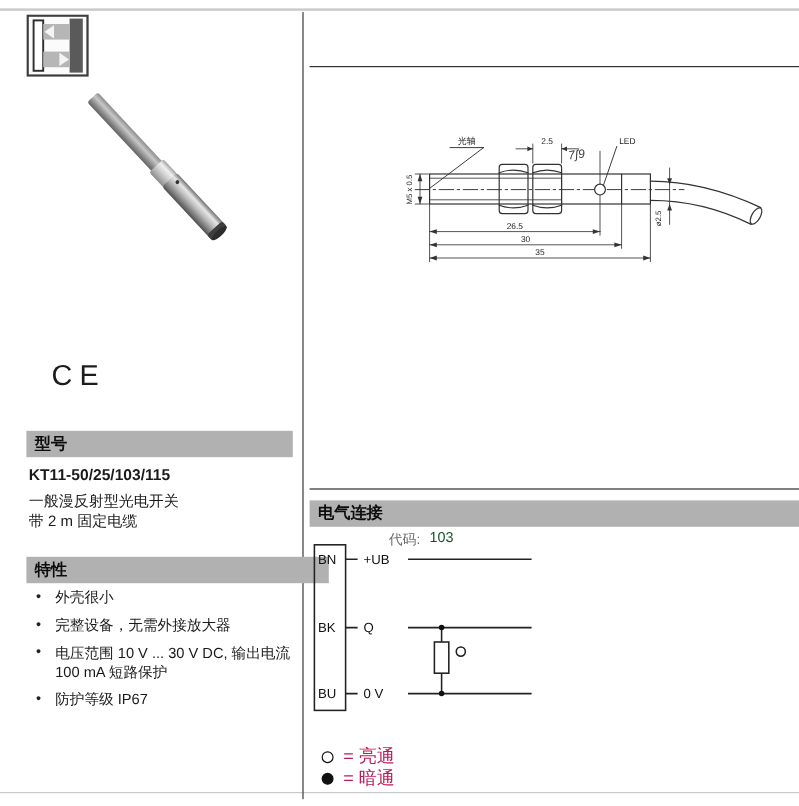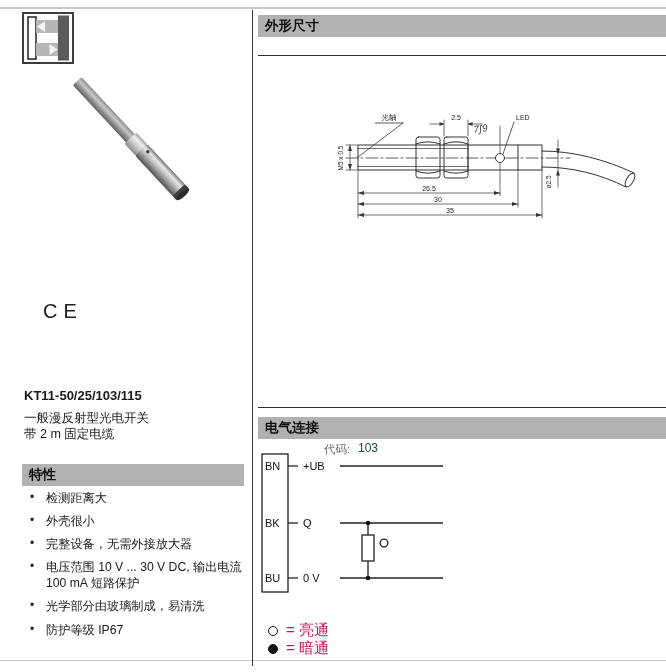--- a/index.html
+++ b/index.html
@@ -16,21 +16,21 @@
   }
   .bold-line{position:absolute;font-weight:bold;font-size:13px;}
   .desc-line{position:absolute;font-size:12.5px;}
   .feature-list{position:absolute;left:24px;top:490px;width:222px;margin:0;padding:0;list-style:none;}
   .feature-list li{
     position:relative;font-size:12.2px;line-height:1.32;margin:0 0 7px 0;padding-left:22px;
   }
   .feature-list li::before{
     content:"•";position:absolute;left:6px;top:0;color:#222;font-size:12px;
   }
-  .ce-mark{position:absolute;left:43px;top:300px;font-size:20px;letter-spacing:6px;color:#1c1c1c;}
+  .ce-mark{position:absolute;left:43px;top:300px;font-size:24px;letter-spacing:6px;color:#1c1c1c;}
   .code-label{position:absolute;left:287px;top:442px;font-size:11.5px;color:#6a6a6a;margin-left:37px;}
   .code-value{position:absolute;left:358px;top:441px;font-size:12px;color:#14532d;}
   .legend-row{position:absolute;left:268px;display:flex;align-items:center;gap:8px;}
   .legend-circle{width:10px;height:10px;border:1.6px solid #111;border-radius:50%;box-sizing:border-box;}
   .legend-circle.filled{background:#111;}
   .legend-text{font-size:15px;color:#be185d;}
   svg text{font-family:"Liberation Sans","DejaVu Sans",sans-serif;}
 </style>
 </head>
 <body>
@@ -73,35 +73,33 @@
       <rect x="96" y="92" width="18" height="16" rx="2" fill="#ffffff" opacity="0.35"></rect>
       <rect x="112" y="91.5" width="62" height="17" rx="3" fill="url(#cyl)"></rect>
       <rect x="167" y="91.5" width="7" height="17" rx="2" fill="#3e3e3e"></rect>
       <ellipse cx="173" cy="100" rx="2.6" ry="8" fill="#2c2c2c"></ellipse>
       <circle cx="118" cy="96.5" r="1.6" fill="#333"></circle>
     </g>
   </svg>
 
   <div class="ce-mark">CE</div>
 
+  <div class="section-bar" style="left:22px;top:359px;width:222px;height:22px;">型号</div>
   <div class="bold-line" style="left:24px;top:388px;">KT11-50/25/103/115</div>
   <div class="desc-line" style="left:24px;top:410px;">一般漫反射型光电开关</div>
   <div class="desc-line" style="left:24px;top:426px;">带 2 m 固定电缆</div>
 
-  <div class="section-bar" style="left:22px;top:464px;width:222px;height:22px;">特性</div>
+  <div class="section-bar" style="left:22px;top:464px;width:252px;height:22px;">特性</div>
   <ul class="feature-list">
-    <li>检测距离大</li>
     <li>外壳很小</li>
     <li>完整设备，无需外接放大器</li>
     <li>电压范围 10 V ... 30 V DC, 输出电流 100 mA 短路保护</li>
-    <li>光学部分由玻璃制成，易清洗</li>
     <li>防护等级 IP67</li>
   </ul>
 
-  <div class="section-bar" style="left:258px;top:15px;width:408px;height:22px;">外形尺寸</div>
   <div class="rule-dark" style="left:258px;top:55px;width:408px;height:1px;"></div>
 
   <svg style="position:absolute;left:258px;top:70px;" width="408" height="250" viewBox="0 0 408 250" stroke-linecap="round">
     <g stroke="#333" stroke-width="1" fill="none">
 
       <rect x="100" y="75" width="184" height="25"></rect>
       <line x1="100" y1="78.5" x2="210" y2="78.5" stroke-width="0.7"></line>
       <line x1="100" y1="96.5" x2="210" y2="96.5" stroke-width="0.7"></line>
       <line x1="210" y1="75" x2="210" y2="100" stroke-width="0.7"></line>
       <line x1="260" y1="75" x2="260" y2="100"></line>

